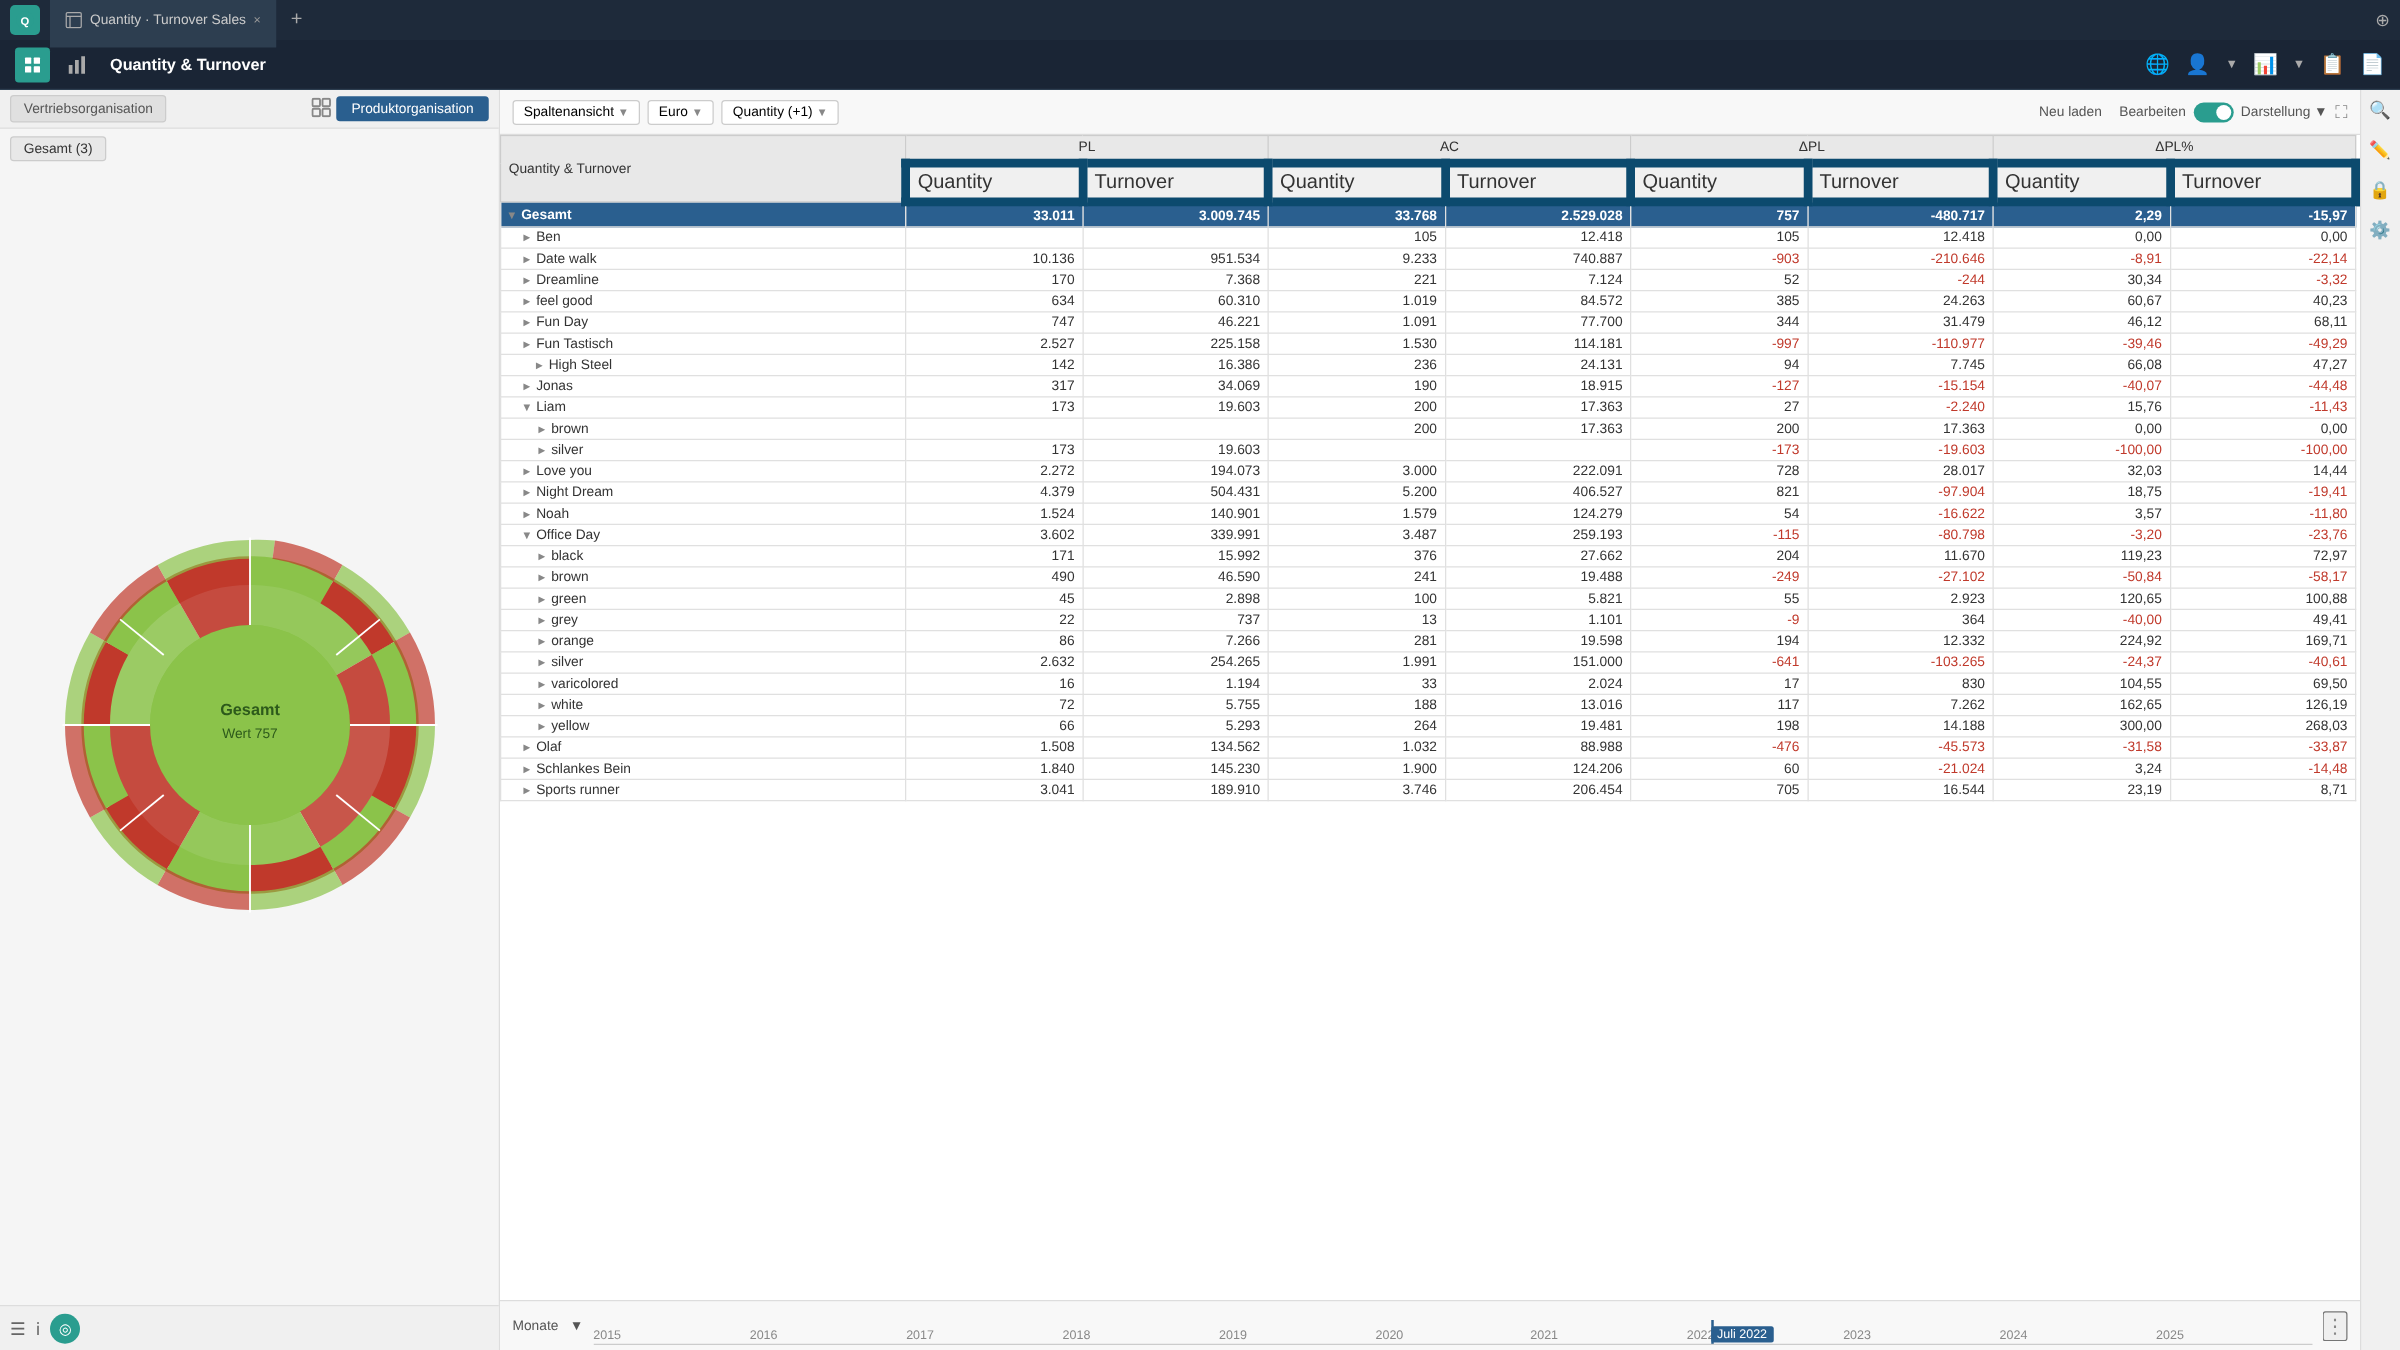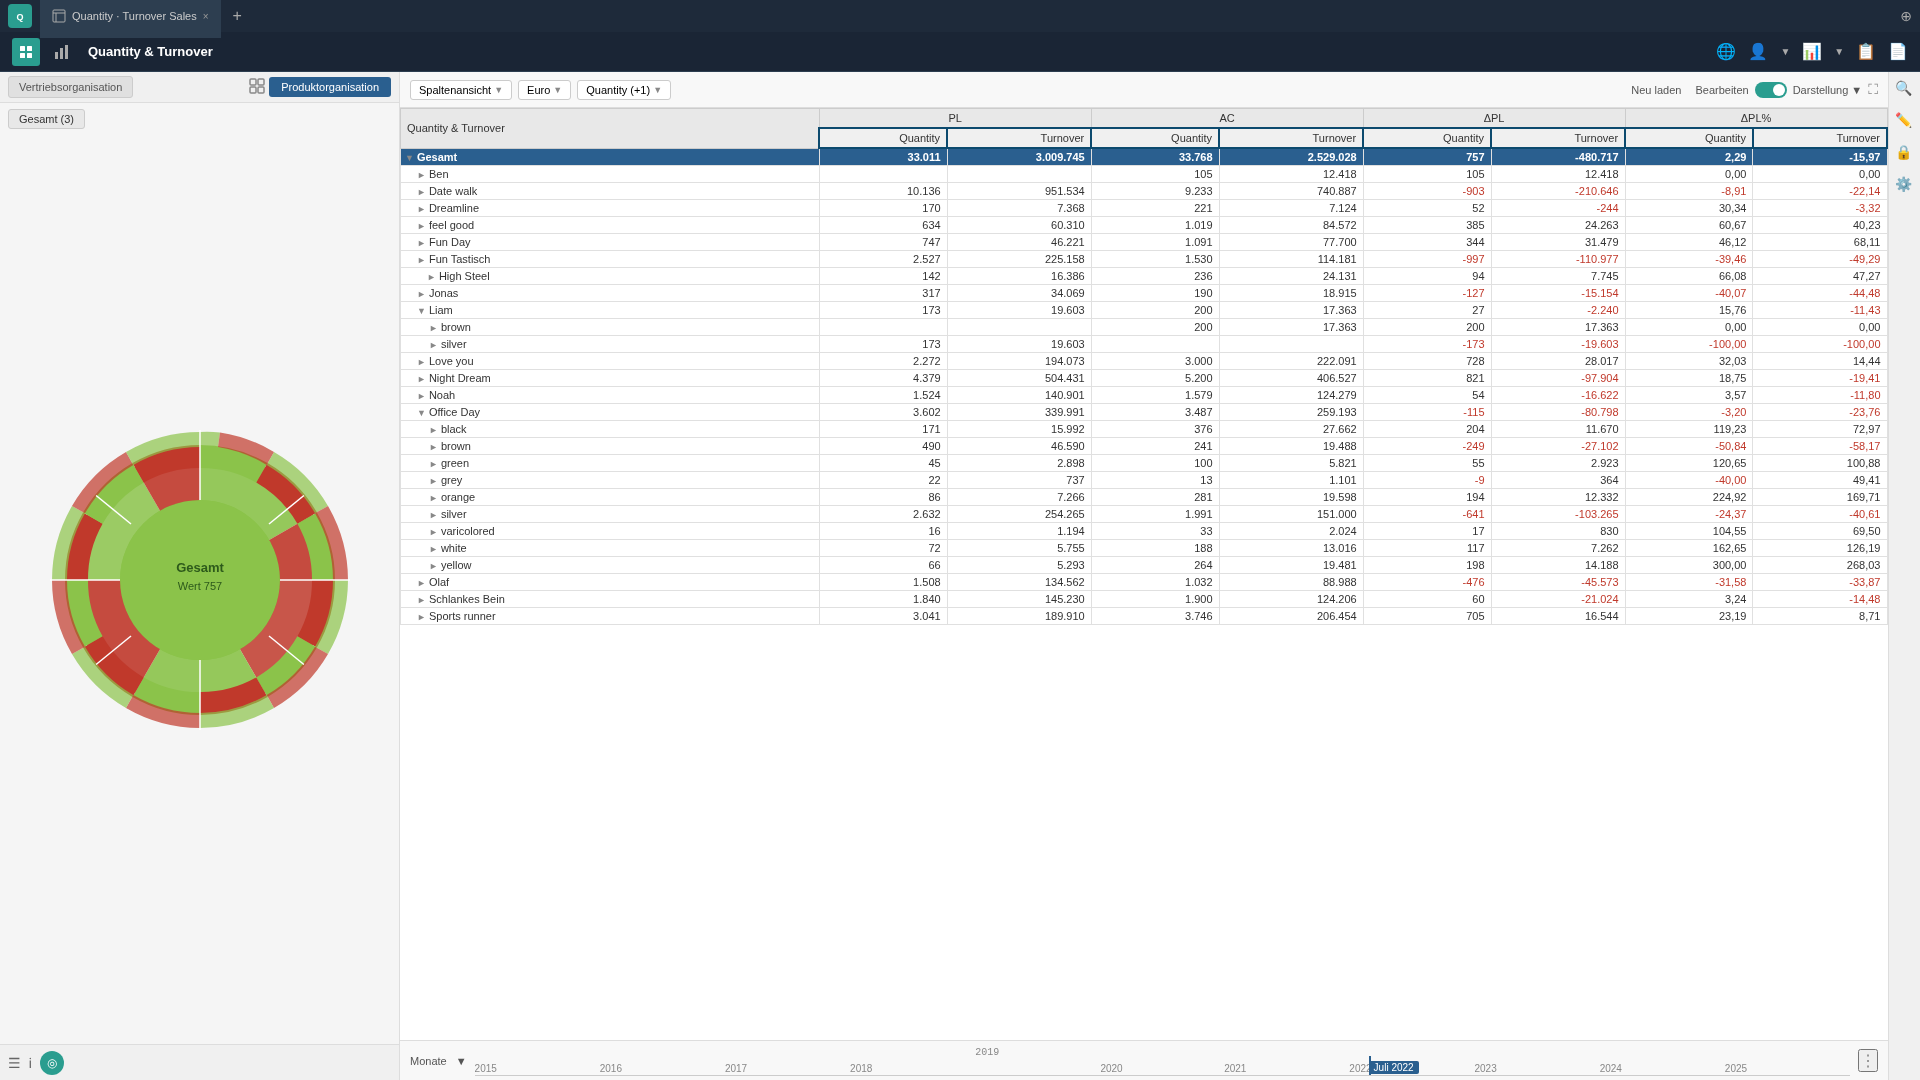--- a/index.html
+++ b/index.html
@@ -188,24 +188,24 @@
     table thead tr:first-child th {
       background: #e8e8e8;
       border: 1px solid #ccc;
       padding: 3px 6px;
       text-align: center;
       font-weight: normal;
       font-size: 11px;
     }
     table thead tr:nth-child(2) th {
       background: #f0f0f0;
-      border: 2px solid #0c4a6e;
+      border: 7px solid #0c4a6e;
       padding: 3px 6px;
-      text-align: right;
-      font-size: 11px;
+      text-align: left;
+      font-size: 16px;
       font-weight: normal;
       white-space: nowrap;
     }
     table tbody td {
       border: 1px solid #e0e0e0;
       padding: 2px 6px;
       white-space: nowrap;
     }
     table tbody tr.total-row td {
       background: #2a5f8f;
@@ -800,21 +800,21 @@
       <button class="months-btn">
         <span>Monate</span>
         <span>▼</span>
       </button>
       <div class="timeline-bar" style="position:relative; flex:1; height:30px;">
 
         <span style="position:absolute; bottom:2px; left:0%; font-size:10px; color:#888;">2015</span>
         <span style="position:absolute; bottom:2px; left:9.1%; font-size:10px; color:#888;">2016</span>
         <span style="position:absolute; bottom:2px; left:18.2%; font-size:10px; color:#888;">2017</span>
         <span style="position:absolute; bottom:2px; left:27.3%; font-size:10px; color:#888;">2018</span>
-        <span style="position:absolute; bottom:18px; left:36.4%; font-size:10px; color:#888;font-family:Liberation Mono, monospace;">2019</span>
+        <span style="position:absolute; bottom:2px; left:36.4%; font-size:10px; color:#888;">2019</span>
         <span style="position:absolute; bottom:2px; left:45.5%; font-size:10px; color:#888;">2020</span>
         <span style="position:absolute; bottom:2px; left:54.5%; font-size:10px; color:#888;">2021</span>
         <span style="position:absolute; bottom:2px; left:63.6%; font-size:10px; color:#888;">2022</span>
         <span style="position:absolute; bottom:2px; left:72.7%; font-size:10px; color:#888;">2023</span>
         <span style="position:absolute; bottom:2px; left:81.8%; font-size:10px; color:#888;">2024</span>
         <span style="position:absolute; bottom:2px; left:90.9%; font-size:10px; color:#888;">2025</span>
 
         <span style="position:absolute; bottom:2px; left:65%; background:#2a5f8f; color:white; font-size:10px; padding:1px 5px; border-radius:2px; white-space:nowrap;">Juli 2022</span>
 
         <div style="position:absolute; bottom:0; left:65%; width:2px; height:20px; background:#2a5f8f;"></div>

